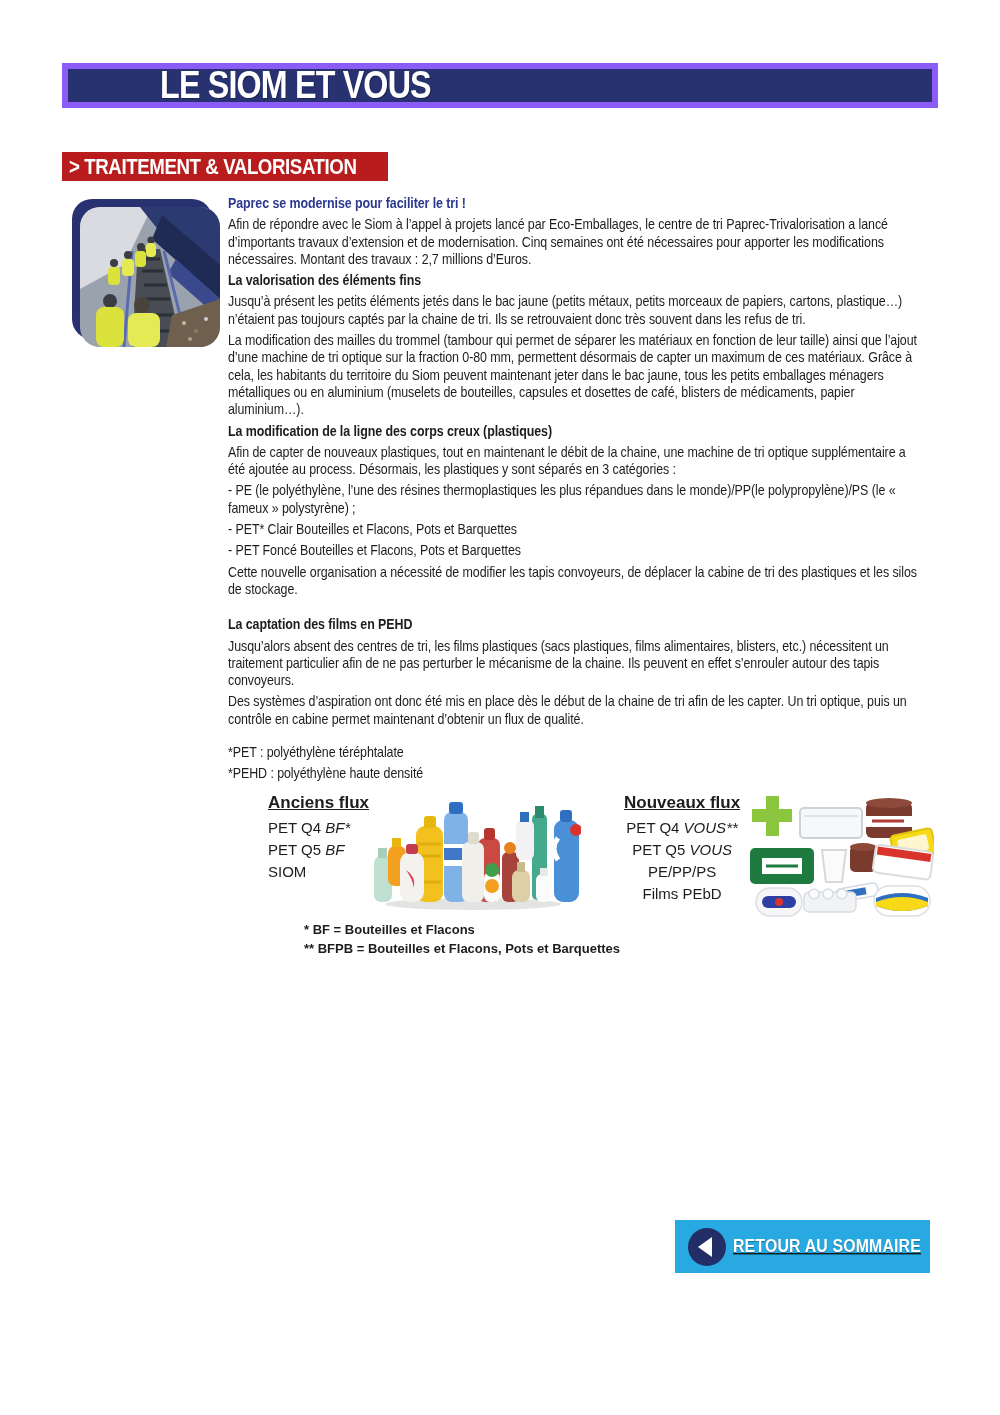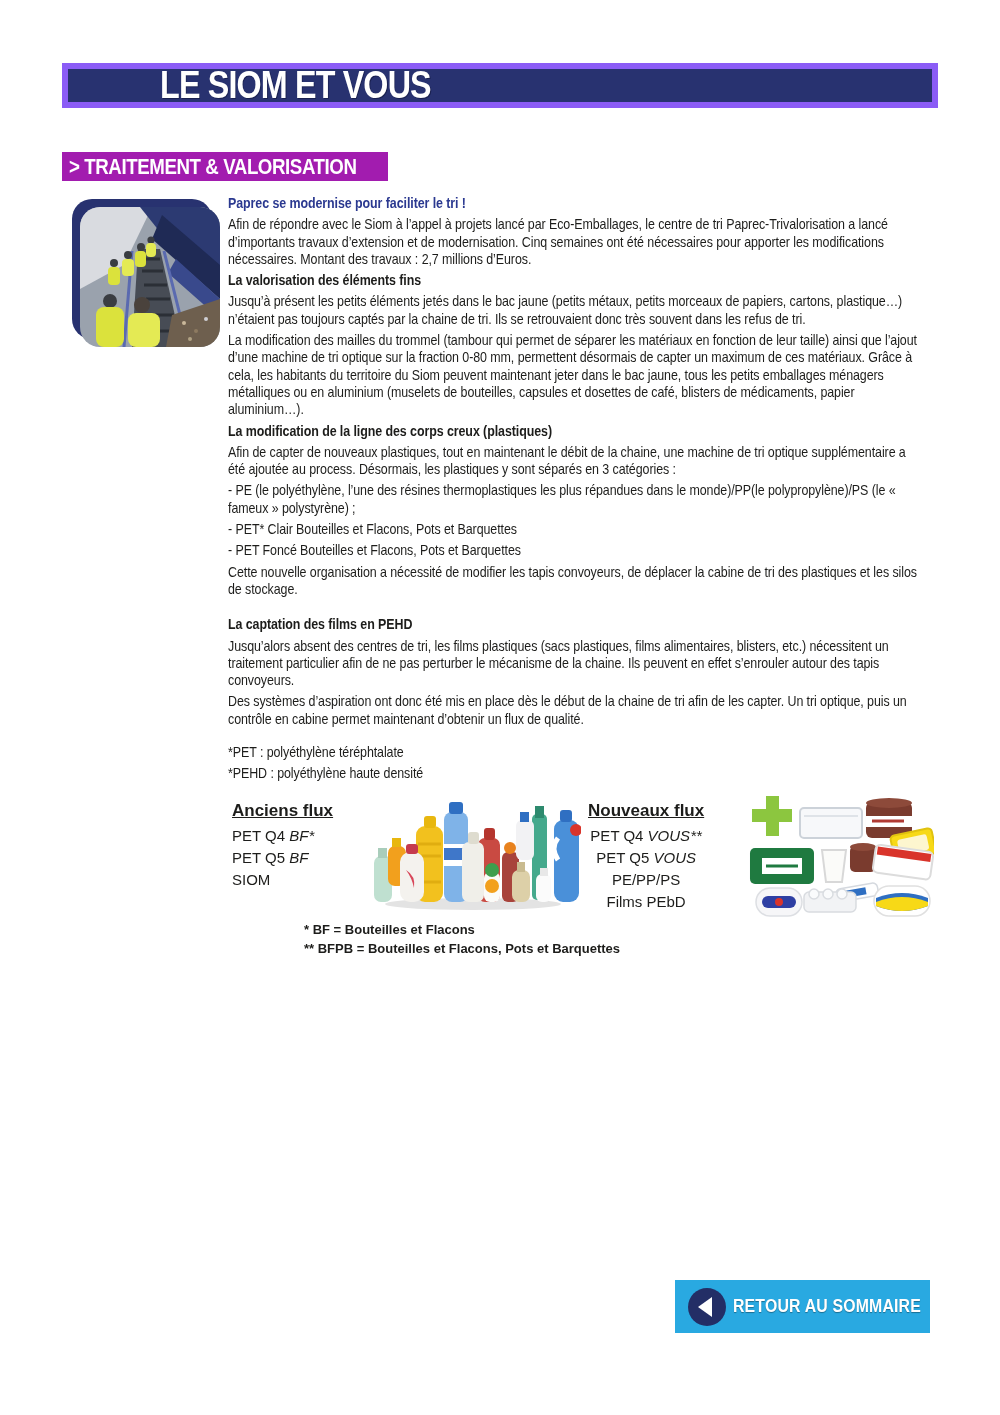--- a/index.html
+++ b/index.html
@@ -16,21 +16,21 @@
   }
   .header-title {
     display:inline-block; margin-left:92px; color:#ffffff; font-weight:bold;
     font-size:38px; letter-spacing:-1px; transform:scaleX(0.85); transform-origin:0 50%;
     white-space:nowrap; text-shadow:1px 1px 0 #1a2150;
   }
 
   
   .section-banner {
     position:absolute; left:62px; top:152px; width:326px; height:29px;
-    background:#a21caf; display:flex; align-items:center; box-sizing:border-box;
+    background:#b91c1c; display:flex; align-items:center; box-sizing:border-box;
   }
   .section-banner span {
     display:inline-block; margin-left:7px; color:#ffffff; font-weight:bold;
     font-size:22px; letter-spacing:-0.5px; transform:scaleX(0.85); transform-origin:0 50%;
     white-space:nowrap;
   }
 
   
   .photo-wrap { position:absolute; left:72px; top:199px; width:148px; height:148px; }
   .photo-bg { position:absolute; left:0; top:0; width:140px; height:140px; border-radius:20px; background:#283270; }
@@ -48,35 +48,35 @@
   .h-bold { margin:0 0 1px 0; font-weight:bold; color:#1d1d1b; }
   .gap-lg { height:14px; }
   .gap-md { height:12px; }
 
   
   .flux-unscale {
     transform:scaleX(1.2048); transform-origin:0 0;
     width:697px; position:relative; height:172px; margin-top:10px;
     letter-spacing:0;
   }
-  .flux-col { position:absolute; top:10px; }
+  .flux-col { position:absolute; top:2px;margin-left:36px; }
   .col-anciens { left:4px; }
   .col-nouveaux { left:360px;text-align:center; }
   .flux-title { font-size:17px; font-weight:bold; text-decoration:underline; margin-bottom:6px; white-space:nowrap; }
   .flux-item { font-size:15px; line-height:22px; white-space:nowrap; }
   .flux-item .it { font-style:italic; }
   .bottles-img { position:absolute; left:138px; top:-6px; }
   .packaging-img { position:absolute; left:516px; top:-2px; }
   .footnotes { position:absolute; left:76px; top:128px; }
   .footnote { font-size:13px; font-weight:bold; line-height:19px; white-space:nowrap; }
 
   
   .back-btn {
-    position:absolute; left:675px; top:1280px; width:255px; height:53px;
-    background:#29A9E1; display:flex; align-items:center; cursor:pointer;
+    position:absolute; left:675px; top:1220px; width:255px; height:53px;
+    background:#29A9E1; display:flex; align-items:center; cursor:pointer;text-decoration:underline;
   }
   .back-circle {
     width:38px; height:38px; border-radius:50%; background:#232E66;
     margin-left:13px; display:flex; align-items:center; justify-content:center; flex:0 0 auto;
   }
   .back-tri {
     width:0; height:0; border-top:10px solid transparent; border-bottom:10px solid transparent;
     border-right:14px solid #ffffff; margin-right:4px;
   }
   .back-label {

